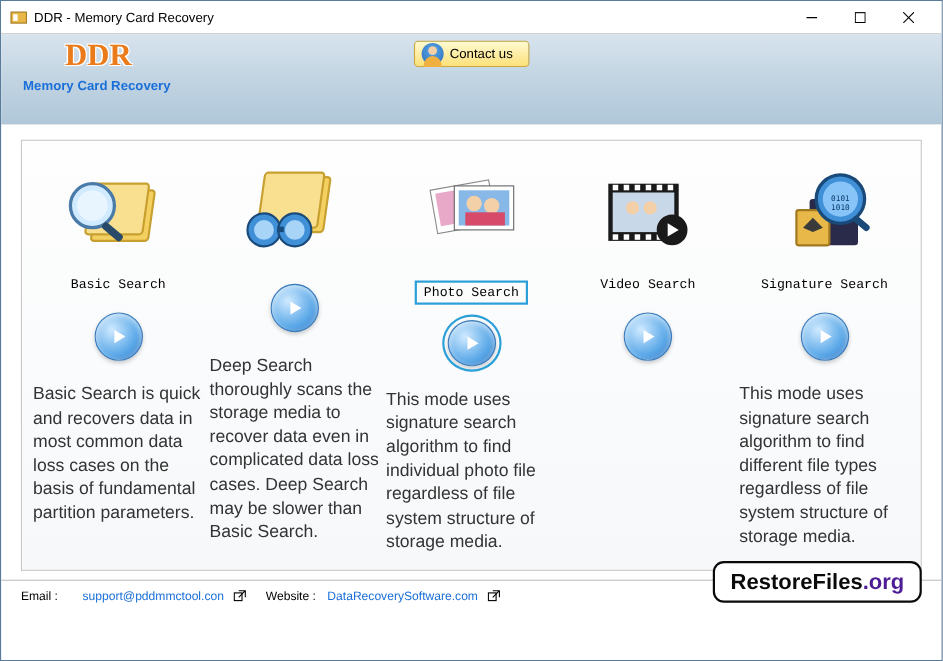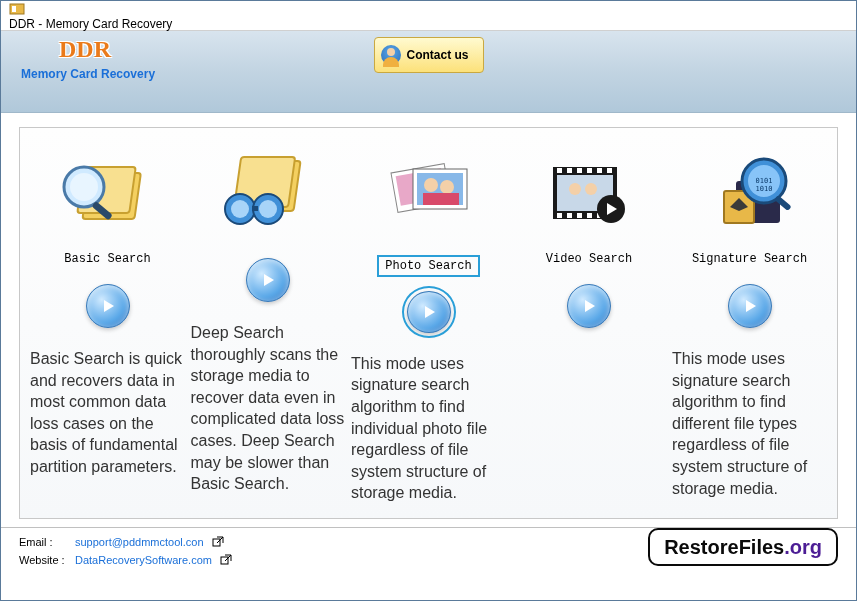--- a/index.html
+++ b/index.html
@@ -9,71 +9,69 @@
   font-family: "Segoe UI", Tahoma, sans-serif;
   font-size: 12px;
   background: #fff;
   border: 1px solid #5a7a9a;
   overflow: hidden;
 }
 .titlebar {
   height: 30px;
   background: #fff;
   display: flex;
-  align-items: flex-start;
+  align-items: center;
   padding: 0 8px;
   border-bottom: 1px solid #d0d0d0;
-  flex-direction: column;
 }
 .titlebar .icon { width: 16px; height: 16px; margin-right: 6px; display: inline-flex; align-items: center; justify-content: center; }
 .titlebar .title { flex: 1; font-size: 12px; color: #000; }
 .titlebar .win-controls { display: flex; gap: 0; }
 .titlebar .win-btn { width: 44px; height: 28px; display: flex; align-items: center; justify-content: center; background: transparent; border: none; cursor: pointer; }
 .titlebar .win-btn svg { width: 10px; height: 10px; }
 
 .header-band {
   height: 82px;
   background: linear-gradient(to bottom, #d8e4ee 0%, #c2d4e2 50%, #b0c8da 100%);
   position: relative;
   border-bottom: 1px solid #a0b8ca;
   padding: 6px 14px 0 14px;
 }
 .logo-text {
   font-family: "Comic Sans MS", cursive;
-  font-size: 24px;
+  font-size: 28px;
   font-weight: bold;
   color: #ea7a1a;
   text-shadow: 1px 1px 0 #fff, -1px -1px 0 #fff, 1px -1px 0 #fff, -1px 1px 0 #fff;
   line-height: 1;
   margin-left: 44px;
 }
 .subtitle {
   font-family: Verdana, sans-serif;
   font-size: 12px;
   color: #1a6fd8;
   font-weight: bold;
   margin-top: 6px;
   margin-left: 6px;
 }
 .contact-btn {
   position: absolute;
   top: 6px;
   left: 50%;
   transform: translateX(-50%);
-  height: 36px;
+  height: 24px;
   padding: 0 14px 0 6px;
   background: linear-gradient(to bottom, #fffad0, #fce17a);
   border: 1px solid #c9a840;
   border-radius: 4px;
   display: flex;
   align-items: center;
   gap: 6px;
   font-size: 12px;
   cursor: pointer;
-  font-weight: bold;
 }
 .contact-btn .avatar-icon { width: 20px; height: 20px; background: radial-gradient(circle at 50% 35%, #5aa8e8, #2a6ab8); border-radius: 50%; position: relative; }
 .contact-btn .avatar-icon::after { content: ""; position: absolute; bottom: -2px; left: 2px; right: 2px; height: 10px; background: #f0b040; border-radius: 10px 10px 0 0; }
 .contact-btn .avatar-icon::before { content: ""; position: absolute; top: 3px; left: 6px; width: 8px; height: 8px; background: #f4d0a8; border-radius: 50%; }
 
 .main-area {
   padding: 14px 18px 8px 18px;
   height: 414px;
 }
 .options-panel {
@@ -136,21 +134,21 @@
 }
 
 .footer {
   border-top: 1px solid #c0c0c0;
   padding: 8px 18px 4px 18px;
   display: flex;
   align-items: flex-start;
   font-size: 11px;
   position: relative;
 }
-.footer-links { display: flex; flex-direction: column; gap: 6px; }
+.footer-links { display: flex; gap: 18px; }
 .footer-row { display: flex; align-items: center; }
 .footer-label { width: 56px; color: #000; }
 .footer-link { color: #1a6fd8; text-decoration: none; cursor: pointer; }
 .ext-icon { margin-left: 8px; width: 12px; height: 12px; display: inline-flex; }
 .restore-logo {
   position: absolute;
   right: 18px;
   bottom: 4px;
   height: 38px;
   padding: 4px 14px;

